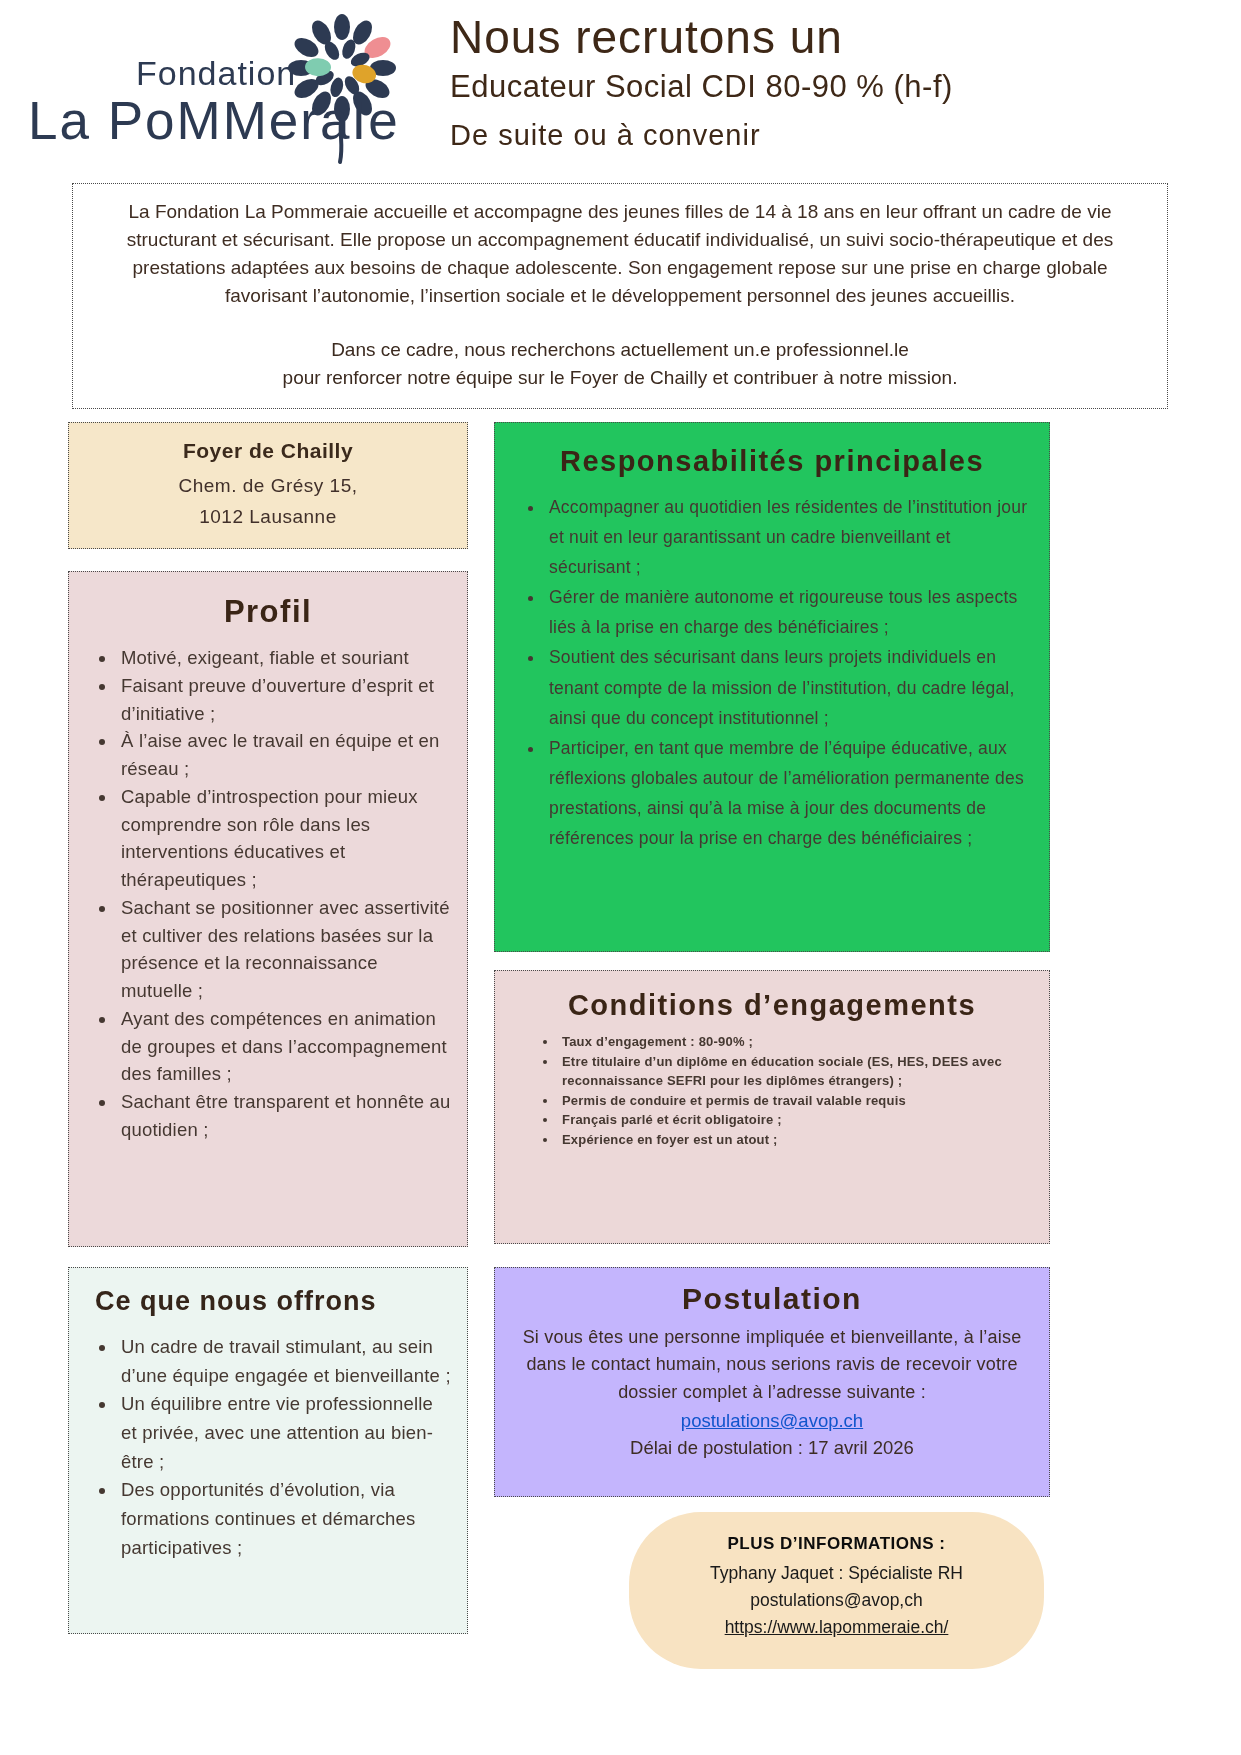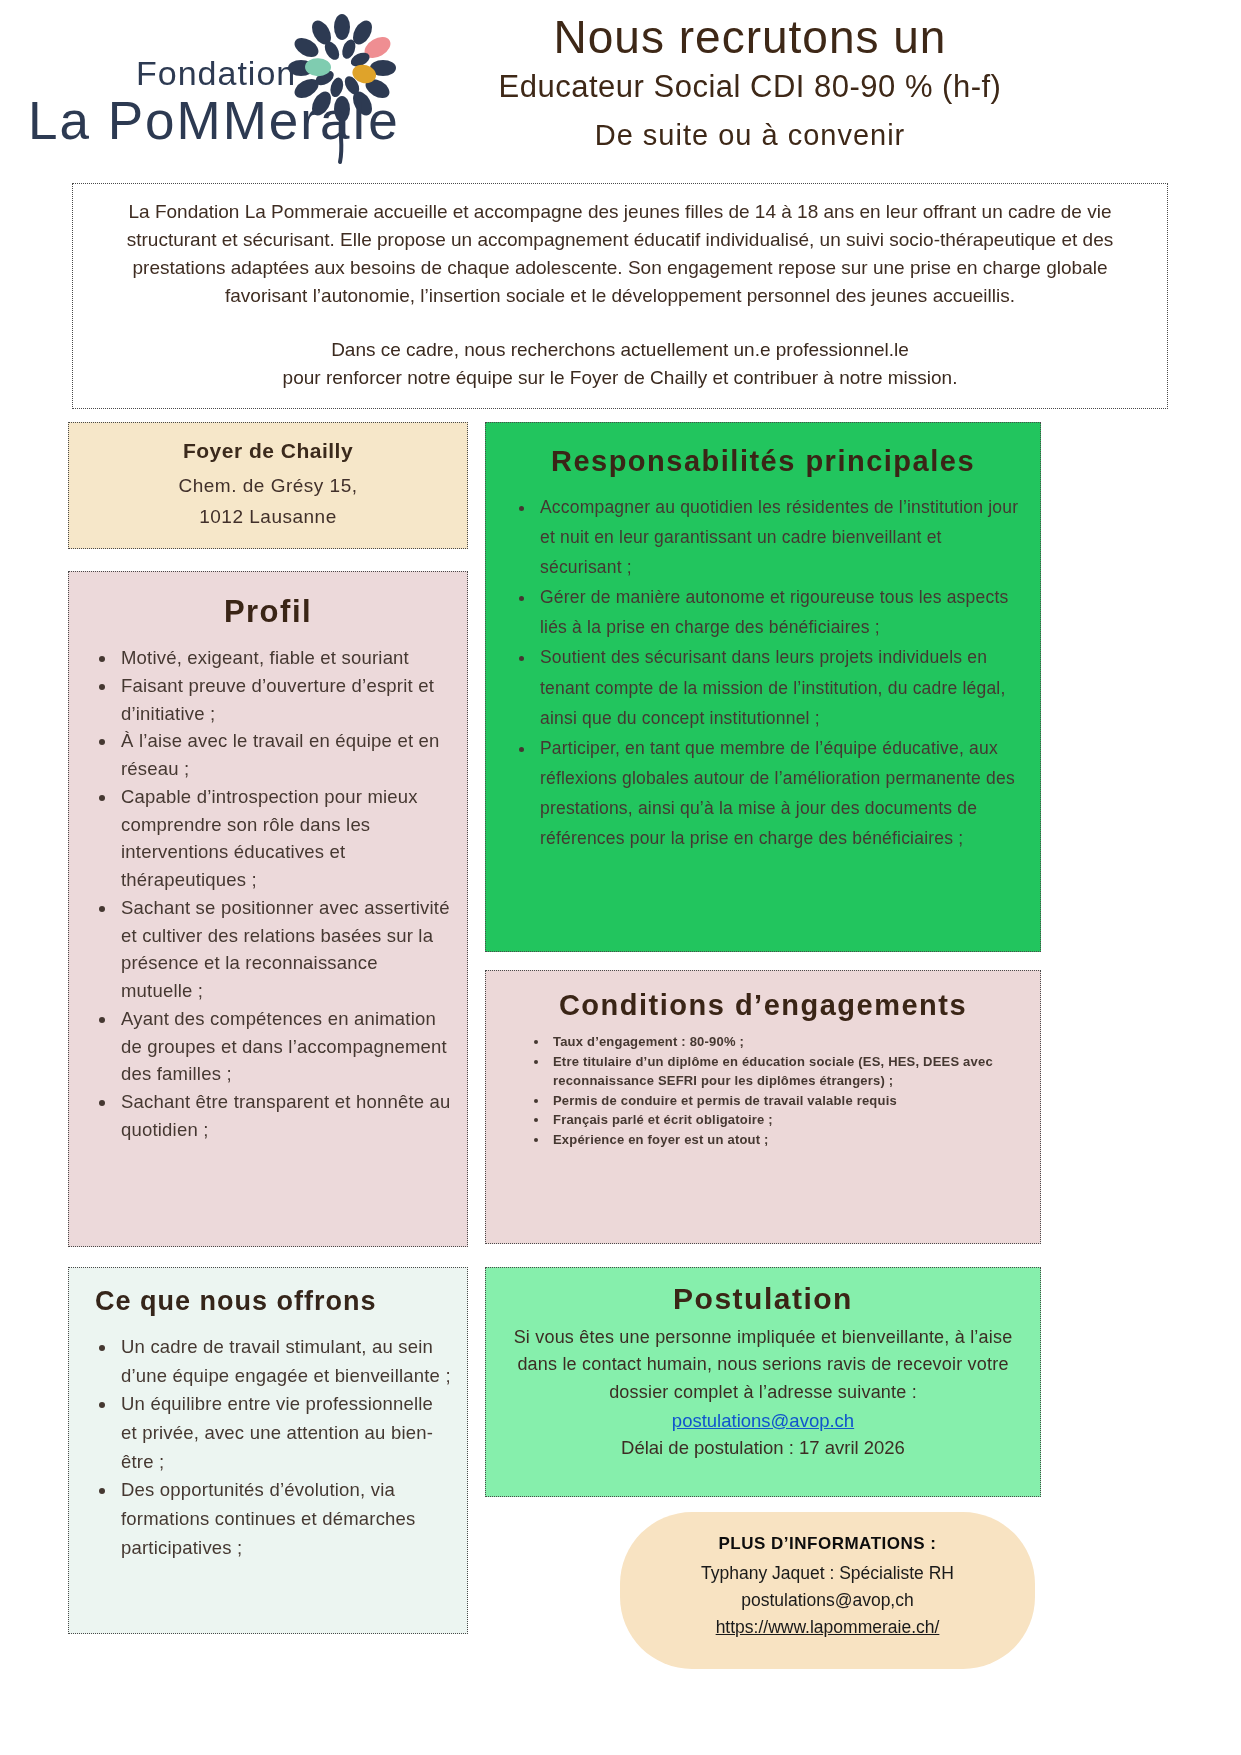--- a/index.html
+++ b/index.html
@@ -8,53 +8,53 @@
     position:relative; width:1241px; height:1755px; margin:0 auto;
     background:#ffffff; overflow:hidden;
     font-family:"Liberation Sans", sans-serif; color:#42322a;
   }
   
   .header { position:relative; height:183px; }
   .logo { position:absolute; left:18px; top:10px; width:430px; height:180px; color:#2d3a52; }
   .logo-fondation { position:absolute; left:118px; top:44px; font-size:34px; letter-spacing:1px; color:#2d3a52; }
   .logo-flower { position:absolute; left:262px; top:0; }
   .logo-name { position:absolute; left:10px; top:80px; font-size:53px; letter-spacing:2px; color:#2d3a52; white-space:nowrap; }
-  .titles { position:absolute; left:450px; top:10px; width:600px; text-align:center; color:#3e2817; }
+  .titles { position:absolute; left:450px; top:10px; width:600px; color:#3e2817; }
   .t1 { font-size:46px; line-height:1.2; letter-spacing:1px; }
   .t2 { font-size:31px; line-height:1.45; letter-spacing:0.5px; }
   .t3 { font-size:29px; line-height:1.35; margin-top:6px; letter-spacing:1px; }
   
   .box { border:1.5px dotted #4a4a4a; }
   .intro-box {
     margin-left:72px; width:1096px; min-height:226px; background:#ffffff;
     padding:14px 26px 10px; text-align:center;
   }
   .intro-p { font-size:19px; line-height:1.48; color:#3f2d22; }
   .intro-b { margin-top:26px; font-size:19px; line-height:1.45; font-weight:normal; color:#3b2a1f; }
-  .columns { margin-left:68px; margin-top:13px; display:flex; gap:17px; align-items:flex-start; }
+  .columns { margin-left:68px; margin-top:13px; display:flex; gap:26px; align-items:flex-start; }
   .col-left  { width:400px; display:flex; flex-direction:column; }
   .col-right { width:556px; display:flex; flex-direction:column; }
   
   .location-box {
     min-height:127px; background:#f6e7c9; margin-bottom:22px;
     display:flex; flex-direction:column; align-items:center; justify-content:center;
     text-align:center; padding:10px;
   }
   .location-name { font-size:21px; font-weight:bold; color:#3b2a1c; letter-spacing:0.5px; margin-bottom:8px; }
   .location-line { font-size:19px; line-height:1.6; color:#41302a; letter-spacing:0.5px; }
   .profil-box { min-height:676px; background:#ecd9da; margin-bottom:20px; padding:14px 16px; }
   .profil-box h2 { font-size:31px; text-align:center; color:#3a2516; letter-spacing:1.5px; margin:8px 0 14px; }
   .offrons-box { min-height:367px; background:#ecf5f1; padding:16px 16px; }
   .offrons-box h2 { font-size:27px; text-align:left; color:#35251a; letter-spacing:1px; margin:2px 0 16px 10px; }
   
   .resp-box { min-height:530px; background:#22c55e; margin-bottom:18px; padding:14px 18px; }
   .resp-box h2 { font-size:29px; text-align:center; color:#3a2516; letter-spacing:1.5px; margin:8px 0 14px; }
   .cond-box { min-height:274px; background:#ecd8d8; margin-bottom:23px; padding:12px 31px; }
   .cond-box h2 { font-size:29px; text-align:center; color:#3a2516; letter-spacing:1.5px; margin:6px 0 10px; }
-  .post-box { min-height:230px; background:#86efac; margin-bottom:15px; padding:12px 22px; text-align:center; }
+  .post-box { min-height:230px; background:#c4b5fd; margin-bottom:15px; padding:12px 22px; text-align:center; }
   .post-box h2 { font-size:30px; color:#3a2516; letter-spacing:1.5px; margin:2px 0 8px; }
   .post-text { font-size:18px; line-height:1.52; color:#3d2d24; letter-spacing:0.2px; }
   .post-email { display:block; font-size:18.5px; color:#1155cc; text-decoration:underline; margin:4px 0 2px; cursor:pointer; }
   .post-deadline { font-size:18.5px; line-height:1.5; color:#3d2d24; }
   .infos-box {
     width:415px; min-height:157px; margin-left:135px; background:#f8e3c2;
     border-radius:72px; text-align:center; padding:22px 18px 10px;
   }
   .infos-title { font-size:17px; font-weight:bold; color:#0d0d0d; letter-spacing:0.5px; margin-bottom:6px; }
   .infos-line { font-size:17.5px; line-height:1.55; color:#1a1a1a; }

